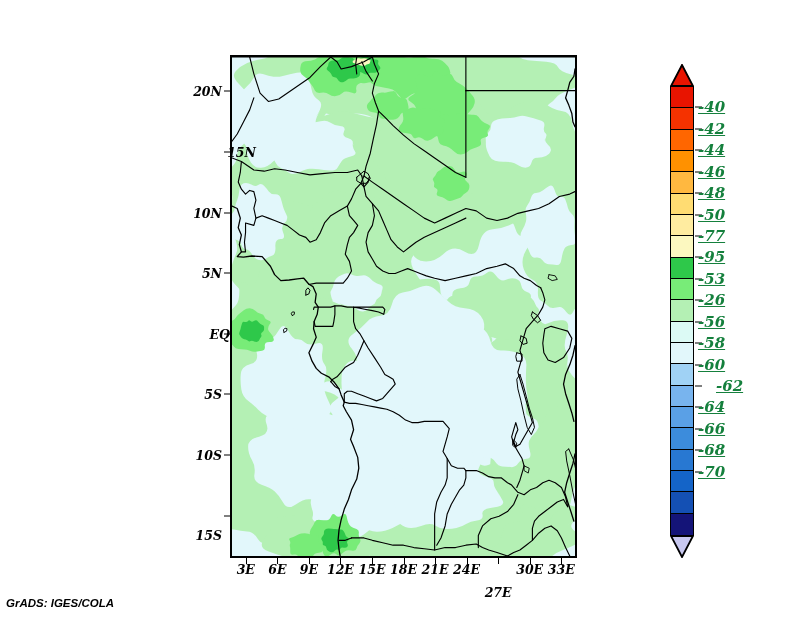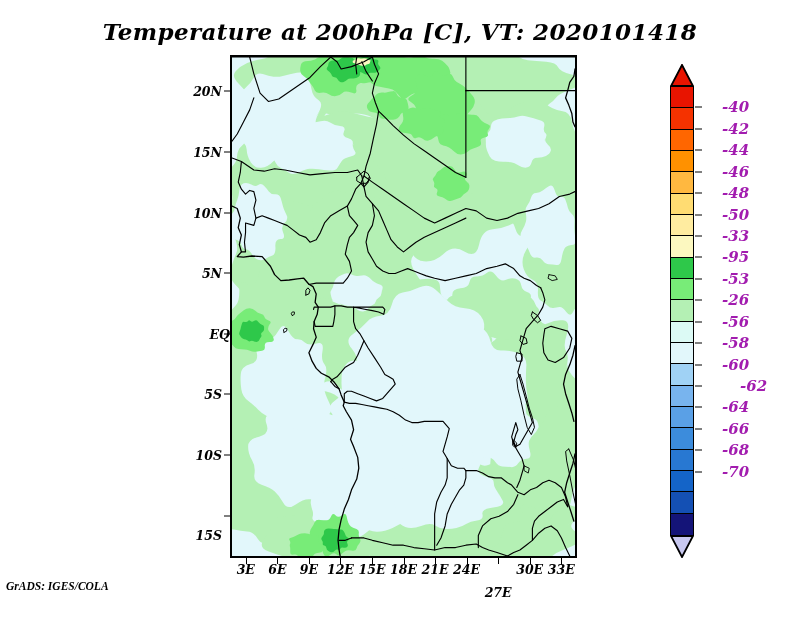--- a/index.html
+++ b/index.html
@@ -158,49 +158,49 @@
   .cb-tick {
     position: absolute;
     left: 25px;
     width: 7px;
     height: 0;
     border-top: 1.8px solid #000000;
     transform: translateY(-50%);
   }
   .cb-label {
     position: absolute;
-    left: 722px;
+    left: 698px;
     transform: translateY(-50%);
     font-family: "DejaVu Serif", serif;
     font-style: italic;
     font-weight: bold;
     font-size: 15px;
-    color: #a21caf;
+    color: #15803d;
     white-space: nowrap;
+    text-decoration: underline;
   }
 
   
   #footer {
     position: absolute;
     left: 6px;
-    top: 580px;
-    font-family: Liberation Serif, serif;
+    top: 597px;
+    font-family: Liberation Sans, sans-serif;
     font-style: italic;
     font-weight: bold;
     font-size: 11.5px;
     color: #000000;
     white-space: nowrap;
   }
 </style>
 </head>
 <body>
 
 <div id="figure">
 
-  <div id="title">Temperature at 200hPa [C], VT: 2020101418</div>
 
   <div id="map-frame">
     <svg id="map-canvas" viewBox="0 0 347 503" preserveAspectRatio="none">
         <rect x="0" y="0" width="347" height="503" fill="#e2f7fb"></rect>
         <path d="M0.0,0.0 L347.0,0.0 L347.0,503.0 L0.0,503.0 " fill="none" stroke="none" stroke-linejoin="round" stroke-linecap="round"></path>
         <path d="M130.5,30.3 Q135.9,19.1 125.1,16.6 Q114.4,14.1 108.7,11.9 Q103.1,9.7 99.9,6.2 Q96.7,2.7 94.1,-4.0 Q91.5,-10.7 82.9,-6.5 Q74.3,-2.3 68.1,-3.6 Q62.0,-4.9 53.4,-8.2 Q44.7,-11.4 41.4,-5.2 Q38.1,1.0 30.3,2.0 Q22.5,3.1 15.4,6.1 Q8.4,9.2 3.9,14.1 Q-0.5,18.9 4.7,24.6 Q10.0,30.3 13.9,34.5 Q17.9,38.6 18.1,43.3 Q18.3,47.9 22.3,51.6 Q26.3,55.3 30.2,59.4 Q34.1,63.6 42.2,62.9 Q50.3,62.2 55.3,68.5 Q60.3,74.8 67.1,68.1 Q74.0,61.4 82.9,66.5 Q91.7,71.7 92.7,63.3 Q93.6,54.9 100.6,54.3 Q107.6,53.6 112.8,50.7 Q118.0,47.8 121.8,43.8 Q125.7,39.8 128.1,35.0 Q130.5,30.3 133.2,24.7 Z" fill="#b4f0b4" stroke="none"></path>
         <path d="M240.0,24.2 Q274.9,13.6 268.0,9.0 Q261.2,4.4 250.8,1.2 Q240.4,-2.1 229.7,-4.5 Q219.0,-6.9 207.9,-8.5 Q196.9,-10.1 185.7,-11.4 Q174.6,-12.6 162.6,-13.8 Q150.6,-15.0 140.5,-11.9 Q130.4,-8.8 124.9,-4.4 Q119.4,-0.0 103.6,-0.7 Q87.8,-1.3 93.4,5.0 Q99.0,11.3 77.2,12.7 Q55.5,14.1 53.8,19.2 Q52.0,24.2 57.0,29.0 Q62.1,33.8 78.9,35.8 Q95.6,37.8 89.2,44.7 Q82.8,51.5 91.2,55.5 Q99.5,59.6 115.8,57.6 Q132.0,55.6 141.0,60.6 Q149.9,65.5 163.4,66.9 Q176.9,68.3 190.7,67.3 Q204.5,66.3 208.4,59.0 Q212.4,51.7 220.5,49.2 Q228.6,46.6 235.6,43.4 Q242.6,40.3 256.4,37.3 Q270.1,34.4 255.1,29.3 Q240.0,24.2 257.5,18.9 Z" fill="#b4f0b4" stroke="none"></path>
         <path d="M350.0,30.3 Q354.8,20.5 343.3,17.7 Q331.8,14.9 329.9,10.4 Q328.1,5.8 317.9,4.9 Q307.6,3.9 299.3,3.3 Q290.9,2.6 285.3,-5.4 Q279.7,-13.5 268.7,-11.5 Q257.6,-9.6 245.2,-11.1 Q232.8,-12.6 220.9,-10.9 Q208.9,-9.3 210.3,-1.0 Q211.8,7.3 209.2,11.3 Q206.6,15.4 198.0,18.4 Q189.4,21.3 181.8,25.8 Q174.3,30.3 184.6,34.5 Q194.8,38.6 193.4,43.7 Q192.0,48.7 201.6,51.1 Q211.2,53.6 213.2,59.6 Q215.2,65.6 225.0,68.3 Q234.7,70.9 246.5,69.3 Q258.3,67.6 269.1,71.3 Q279.9,75.1 288.4,70.2 Q297.0,65.3 306.9,64.1 Q316.8,62.8 316.8,56.5 Q316.7,50.2 321.1,47.2 Q325.5,44.2 328.0,40.8 Q330.4,37.4 340.2,33.8 Q350.0,30.3 352.4,25.4 Z" fill="#b4f0b4" stroke="none"></path>
         <path d="M109.0,121.2 Q110.7,101.4 98.3,98.4 Q86.0,95.4 86.9,85.6 Q87.8,75.8 83.3,69.5 Q78.9,63.2 73.2,58.6 Q67.4,54.0 59.9,61.7 Q52.3,69.4 47.1,67.3 Q42.0,65.2 33.5,55.8 Q24.9,46.4 19.0,52.3 Q13.0,58.1 14.1,71.7 Q15.3,85.3 10.3,89.2 Q5.3,93.2 5.0,100.6 Q4.8,107.9 -4.7,114.6 Q-14.1,121.2 -6.3,128.4 Q1.5,135.5 0.1,144.5 Q-1.3,153.6 1.0,162.1 Q3.3,170.7 12.0,170.3 Q20.8,170.0 24.8,176.5 Q28.9,182.9 35.3,181.0 Q41.8,179.1 48.0,186.2 Q54.2,193.3 59.0,184.6 Q63.7,176.0 72.6,180.0 Q81.5,184.0 88.1,179.2 Q94.7,174.4 92.4,162.1 Q90.2,149.7 97.7,144.5 Q105.2,139.3 107.1,130.2 Q109.0,121.2 109.8,111.3 Z" fill="#b4f0b4" stroke="none"></path>
         <path d="M188.7,133.3 Q176.7,118.6 184.5,105.9 Q192.3,93.3 179.6,91.5 Q167.0,89.7 169.3,72.2 Q171.6,54.8 158.8,58.6 Q146.1,62.4 137.8,60.2 Q129.5,58.1 120.7,55.9 Q111.9,53.8 103.1,56.1 Q94.4,58.4 86.0,62.2 Q77.6,66.1 76.3,77.9 Q75.0,89.8 65.5,93.3 Q56.0,96.9 59.9,107.6 Q63.8,118.3 61.1,125.8 Q58.4,133.3 50.9,143.6 Q43.3,153.8 53.3,159.8 Q63.3,165.7 70.0,170.4 Q76.8,175.2 77.4,187.5 Q78.1,199.8 86.0,204.6 Q94.0,209.3 103.6,205.6 Q113.1,201.9 121.5,206.8 Q129.8,211.6 138.1,208.5 Q146.4,205.3 150.7,195.7 Q155.0,186.1 171.0,191.1 Q187.1,196.0 183.7,181.3 Q180.2,166.7 179.2,157.5 Q178.1,148.4 183.4,140.9 Q188.7,133.3 182.7,126.0 Z" fill="#b4f0b4" stroke="none"></path>
@@ -307,21 +307,21 @@
         <path d="M74.7,240.0 L77.8,238.8 L78.9,235.1 L76.8,232.7 L74.7,235.1 L74.7,240.0 " fill="none" stroke="#000000" stroke-width="1" stroke-linejoin="round" stroke-linecap="round"></path>
         <path d="M52.6,277.6 L55.2,276.3 L55.7,273.9 L53.6,273.3 L52.0,275.1 L52.6,277.6 " fill="none" stroke="#000000" stroke-width="0.9" stroke-linejoin="round" stroke-linecap="round"></path>
         <path d="M61.0,260.6 L63.1,259.4 L63.1,257.0 L61.0,257.0 L59.9,258.8 L61.0,260.6 " fill="none" stroke="#000000" stroke-width="0.9" stroke-linejoin="round" stroke-linecap="round"></path>
       </svg>
   </div>
 
   <div id="yticks">
       <div class="ytick-mark" style="top: 91.3614px;"></div>
       <div class="ytick-label" style="top: 91.3614px; width: 222px; left: 0px;">20N</div>
       <div class="ytick-mark" style="top: 151.964px;"></div>
-      <div class="ytick-label" style="top: 151.964px; width: 222px; left: 0px;">15N</div>
+      <div class="ytick-label" style="top: 151.964px; width: 222px; left: 0px; padding-left: 34px;">15N</div>
       <div class="ytick-mark" style="top: 212.566px;"></div>
       <div class="ytick-label" style="top: 212.566px; width: 222px; left: 0px;">10N</div>
       <div class="ytick-mark" style="top: 273.169px;"></div>
       <div class="ytick-label" style="top: 273.169px; width: 222px; left: 0px;">5N</div>
       <div class="ytick-mark" style="top: 333.771px;"></div>
       <div class="ytick-label" style="top: 333.771px; width: 222px; left: 8px;">EQ</div>
       <div class="ytick-mark" style="top: 394.373px;"></div>
       <div class="ytick-label" style="top: 394.373px; width: 222px; left: 0px;">5S</div>
       <div class="ytick-mark" style="top: 454.976px;"></div>
       <div class="ytick-label" style="top: 454.976px; width: 222px; left: 0px;">10S</div>
@@ -393,21 +393,21 @@
       <div class="cb-label" style="top: 128.857px;">-42</div>
       <div class="cb-tick" style="top: 150.286px; left: 695px; position: absolute;"></div>
       <div class="cb-label" style="top: 150.286px;">-44</div>
       <div class="cb-tick" style="top: 171.714px; left: 695px; position: absolute;"></div>
       <div class="cb-label" style="top: 171.714px;">-46</div>
       <div class="cb-tick" style="top: 193.143px; left: 695px; position: absolute;"></div>
       <div class="cb-label" style="top: 193.143px;">-48</div>
       <div class="cb-tick" style="top: 214.571px; left: 695px; position: absolute;"></div>
       <div class="cb-label" style="top: 214.571px;">-50</div>
       <div class="cb-tick" style="top: 236px; left: 695px; position: absolute;"></div>
-      <div class="cb-label" style="top: 236px;">-33</div>
+      <div class="cb-label" style="top: 236px;">-77</div>
       <div class="cb-tick" style="top: 257.429px; left: 695px; position: absolute;"></div>
       <div class="cb-label" style="top: 257.429px;">-95</div>
       <div class="cb-tick" style="top: 278.857px; left: 695px; position: absolute;"></div>
       <div class="cb-label" style="top: 278.857px;">-53</div>
       <div class="cb-tick" style="top: 300.286px; left: 695px; position: absolute;"></div>
       <div class="cb-label" style="top: 300.286px;">-26</div>
       <div class="cb-tick" style="top: 321.714px; left: 695px; position: absolute;"></div>
       <div class="cb-label" style="top: 321.714px;">-56</div>
       <div class="cb-tick" style="top: 343.143px; left: 695px; position: absolute;"></div>
       <div class="cb-label" style="top: 343.143px;">-58</div>

